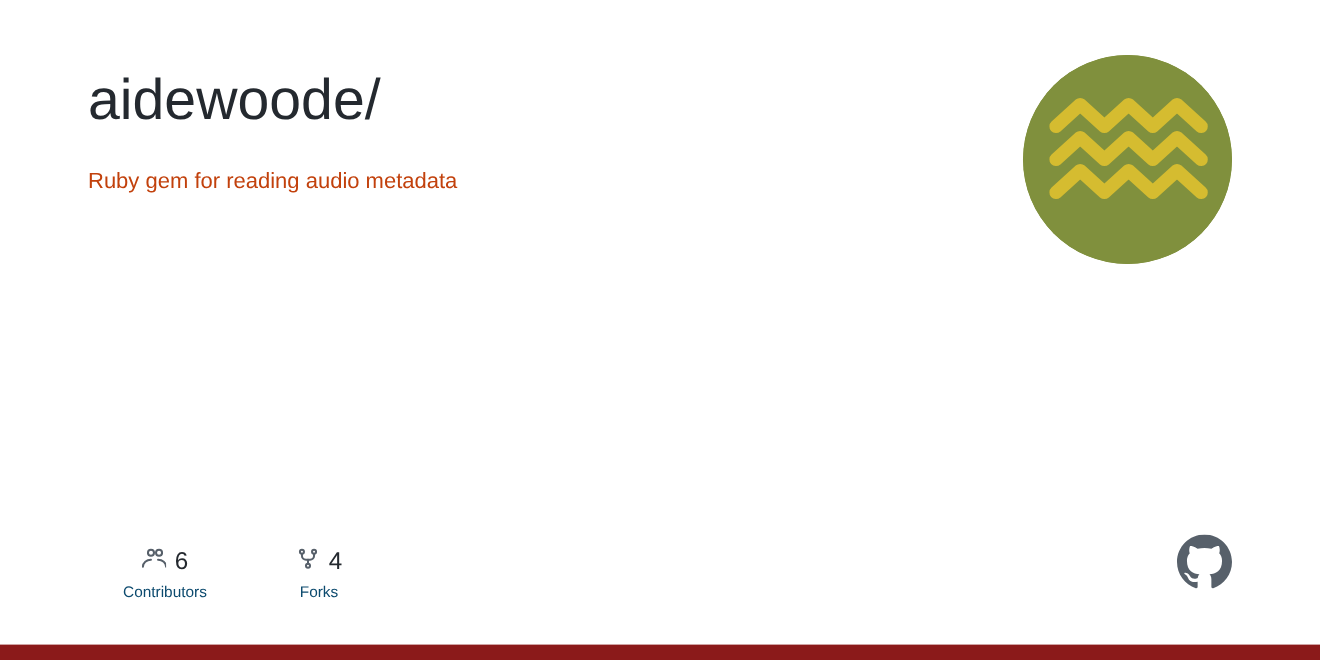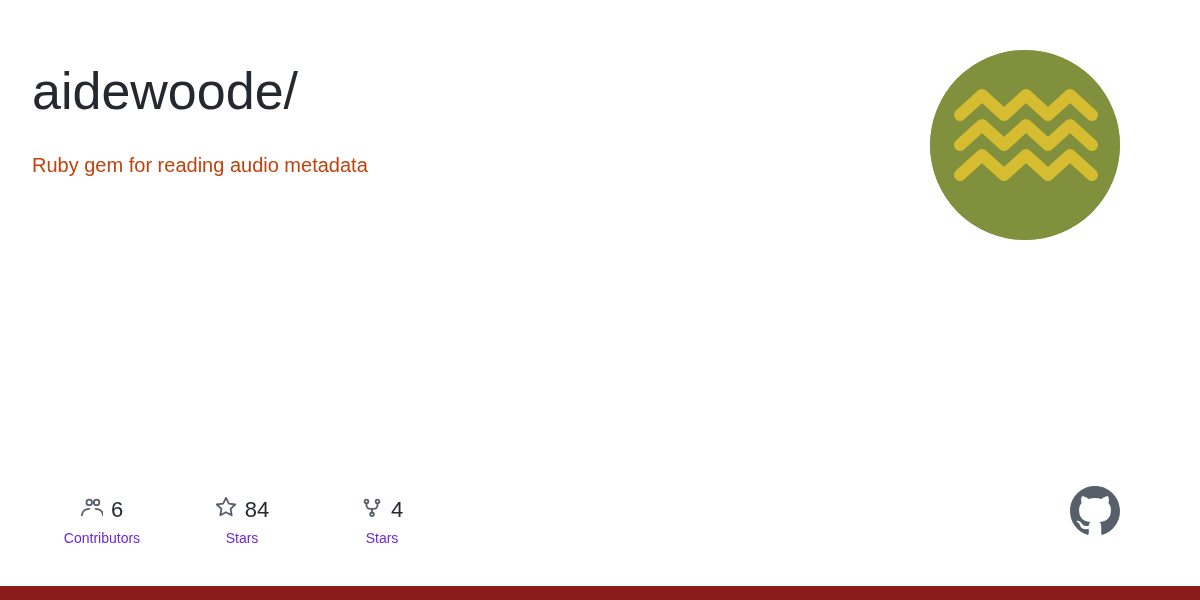--- a/index.html
+++ b/index.html
@@ -15,21 +15,21 @@
       font-family: -apple-system, BlinkMacSystemFont, "Segoe UI", Helvetica, Arial, sans-serif;
       overflow: hidden;
       display: flex;
       flex-direction: column;
     }
 
     .main-content {
       flex: 1;
       display: flex;
       flex-direction: row;
-      padding: 60px 80px 40px 32px;
+      padding: 60px 80px 40px 80px;
       position: relative;
     }
 
     .left-section {
       flex: 1;
       display: flex;
       flex-direction: column;
       justify-content: space-between;
     }
 
@@ -82,21 +82,21 @@
     }
 
     .stat-number {
       font-size: 22px;
       font-weight: 500;
       color: #24292f;
     }
 
     .stat-label {
       font-size: 14px;
-      color: #6d28d9;
+      color: #0c4a6e;
       text-align: left;
     }
 
     .stat-icon {
       font-size: 22px;
       color: #57606a;
     }
 
     .right-section {
       display: flex;
@@ -164,46 +164,35 @@
               <path d="M1 21c0-4 3.6-7 8-7"></path>
               <path d="M16 14c4.4 0 8 3 8 7"></path>
             </svg>
           </span>
           <span class="stat-number">6</span>
         </div>
         <span class="stat-label">Contributors</span>
       </div>
 
 
-      <div class="stat-item">
-        <div class="stat-top">
-          <span class="stat-icon">
-            <svg width="22" height="22" viewBox="0 0 24 24" fill="none" stroke="#57606a" stroke-width="2" stroke-linecap="round" stroke-linejoin="round">
-              <polygon points="12 2 15.09 8.26 22 9.27 17 14.14 18.18 21.02 12 17.77 5.82 21.02 7 14.14 2 9.27 8.91 8.26 12 2"></polygon>
-            </svg>
-          </span>
-          <span class="stat-number">84</span>
-        </div>
-        <span class="stat-label">Stars</span>
-      </div>
 
       <div class="stat-item">
         <div class="stat-top">
           <span class="stat-icon">
             <svg width="22" height="22" viewBox="0 0 24 24" fill="none" stroke="#57606a" stroke-width="2" stroke-linecap="round" stroke-linejoin="round">
               <circle cx="6" cy="6" r="2"></circle>
               <circle cx="18" cy="6" r="2"></circle>
               <circle cx="12" cy="20" r="2"></circle>
               <path d="M6 8v2a4 4 0 0 0 4 4h4a4 4 0 0 0 4-4V8"></path>
               <line x1="12" y1="14" x2="12" y2="18"></line>
             </svg>
           </span>
           <span class="stat-number">4</span>
         </div>
-        <span class="stat-label">Stars</span>
+        <span class="stat-label">Forks</span>
       </div>
 
     </div>
   </div>
 
   <div class="right-section">
     <div class="avatar-circle">
       <svg class="avatar-svg" viewBox="0 0 190 190" xmlns="http://www.w3.org/2000/svg">
         <circle cx="95" cy="95" r="95" fill="#8b9a4a"></circle>
 

